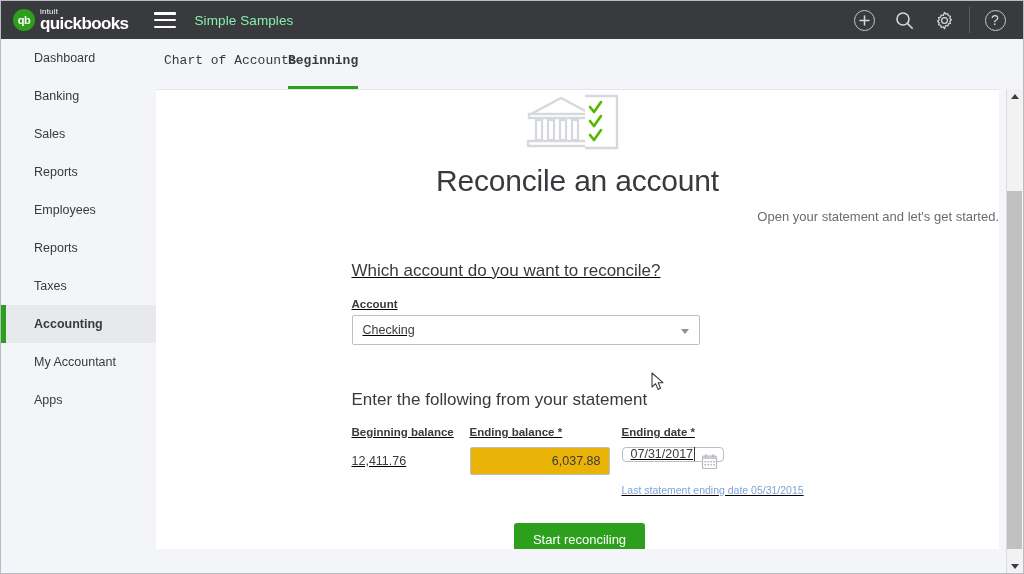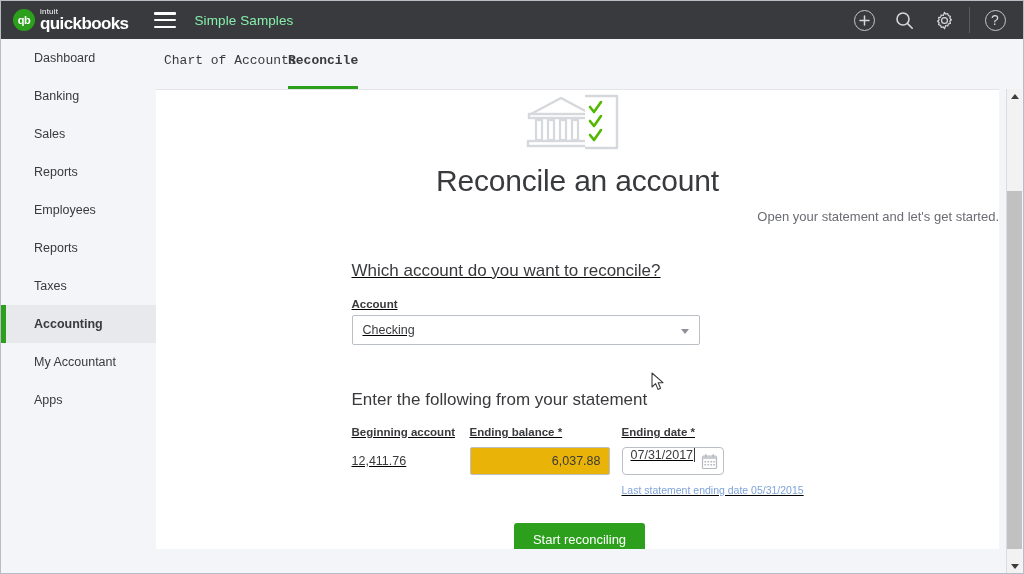--- a/index.html
+++ b/index.html
@@ -233,25 +233,25 @@
     background: #eab308;
     font-size: 12.5px;
     color: #393a3d;
     text-align: right;
     padding: 0 8px;
     font-family: "Liberation Sans", sans-serif;
     outline: none;
   }
   .date-wrap {
     position: relative;
-    width: 102px; height: 28px;
+    width: 102px; height: 15px;
     border: 1px solid #babec5;
     border-radius: 4px;
     background: #fff;
-    display: flex; align-items: flex-start;
+    display: flex; align-items: flex-end;
     padding: 0 8px;
   }
   .date-text { font-size: 12.5px; color: #393a3d; }
   .caret-bar {
     width: 1px; height: 14px; background: #393a3d;
     margin-left: 1px;
     animation: blink 1s step-end infinite;
   }
   @keyframes blink { 50% { opacity: 0; } }
   .cal-icon {
@@ -399,21 +399,21 @@
     <div class="nav-item">
       <span>Apps</span>
     </div>
   </div>
 
   <div id="tabbar">
     <div class="tab" style="left:8px;">
       <span>Chart of Accounts</span>
     </div>
     <div class="tab active" style="left:132px;">
-      <span>Reconcile</span>
+      <span>Beginning</span>
     </div>
   </div>
 
   <div id="card">
     <div id="inner">
 
       <div class="bank-art">
         <svg width="100" height="62" viewBox="0 0 100 62">
 
           <path d="M8 22 L38 6 L68 22" fill="none" stroke="#d5d8dc" stroke-width="2.4" stroke-linejoin="round"></path>
@@ -443,21 +443,21 @@
 
         <div class="select-box">
           <span>Checking</span>
           <span class="caret"></span>
         </div>
 
         <h2 class="section-two">Enter the following from your statement</h2>
 
         <div class="stmt-row">
           <div class="col-begin">
-            <div class="col-head">Beginning account</div>
+            <div class="col-head">Beginning balance</div>
             <div class="begin-val">12,411.76</div>
           </div>
 
           <div class="col-end">
             <div class="col-head">Ending balance *</div>
             <input class="txt-input" type="text" value="6,037.88" style="">
           </div>
 
           <div class="col-date">
             <div class="col-head">Ending date *</div>

